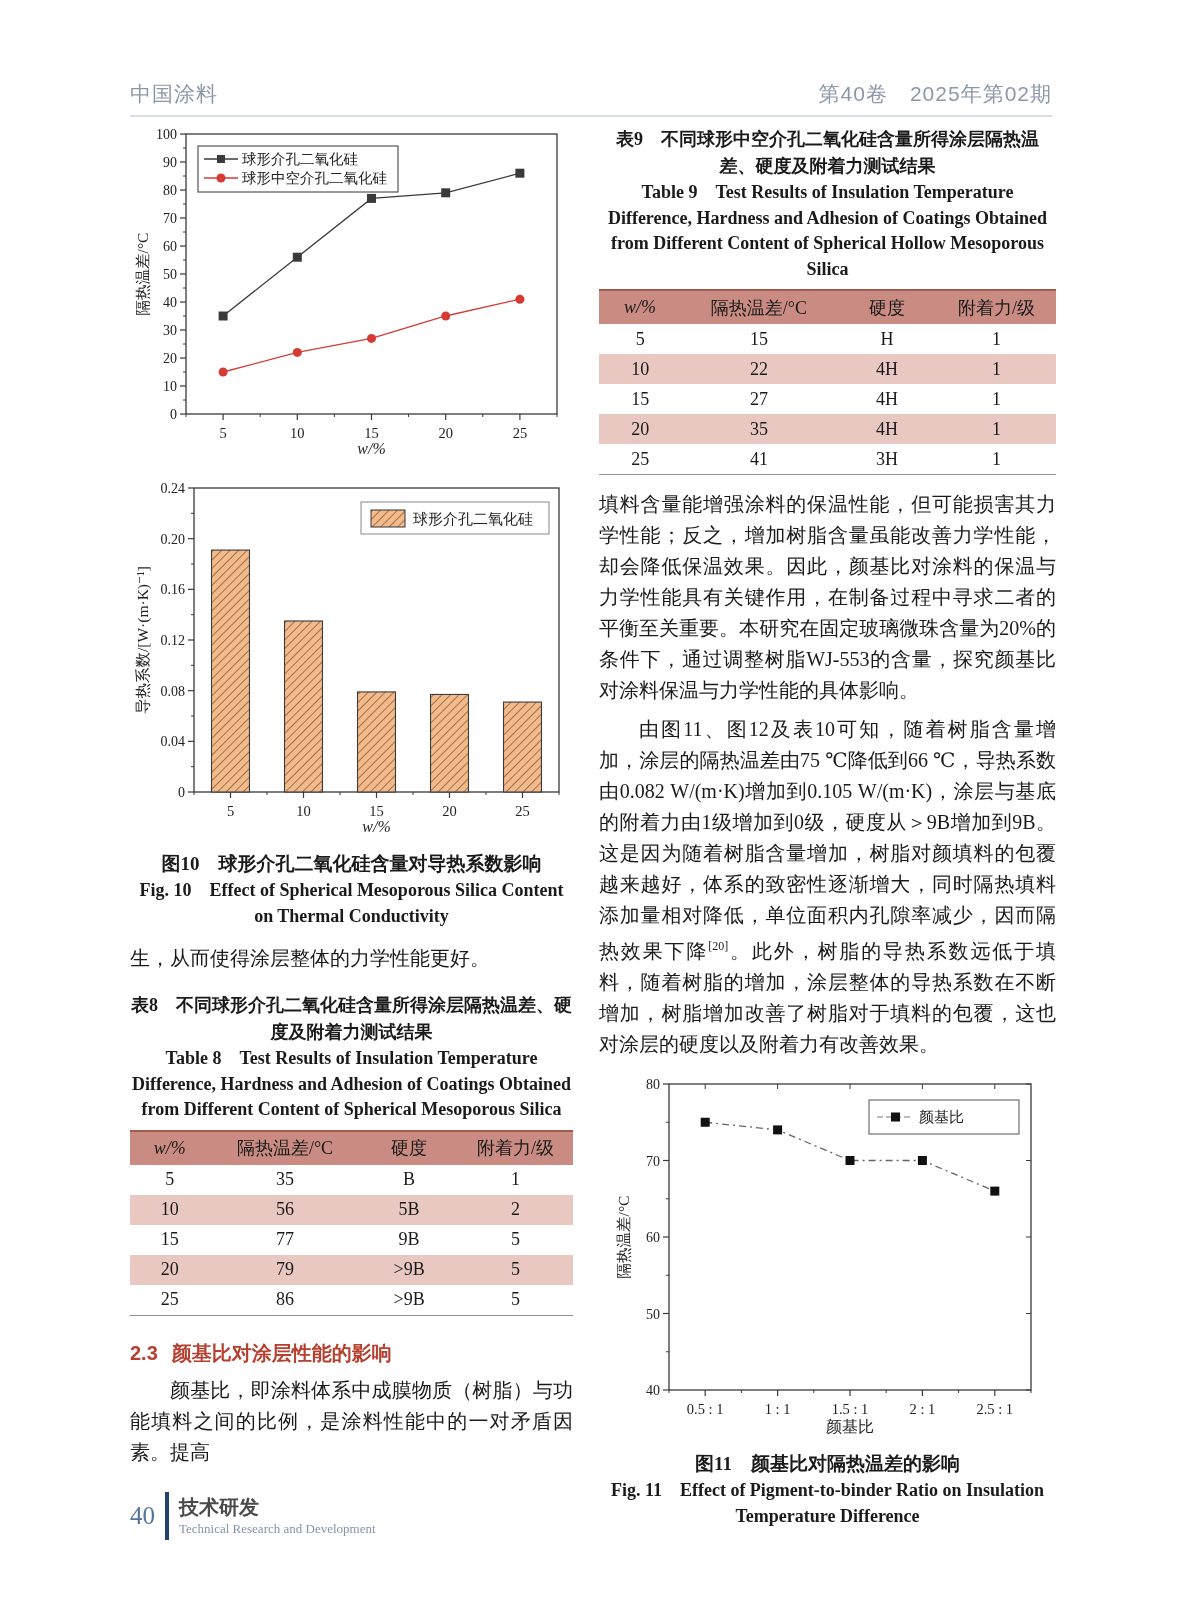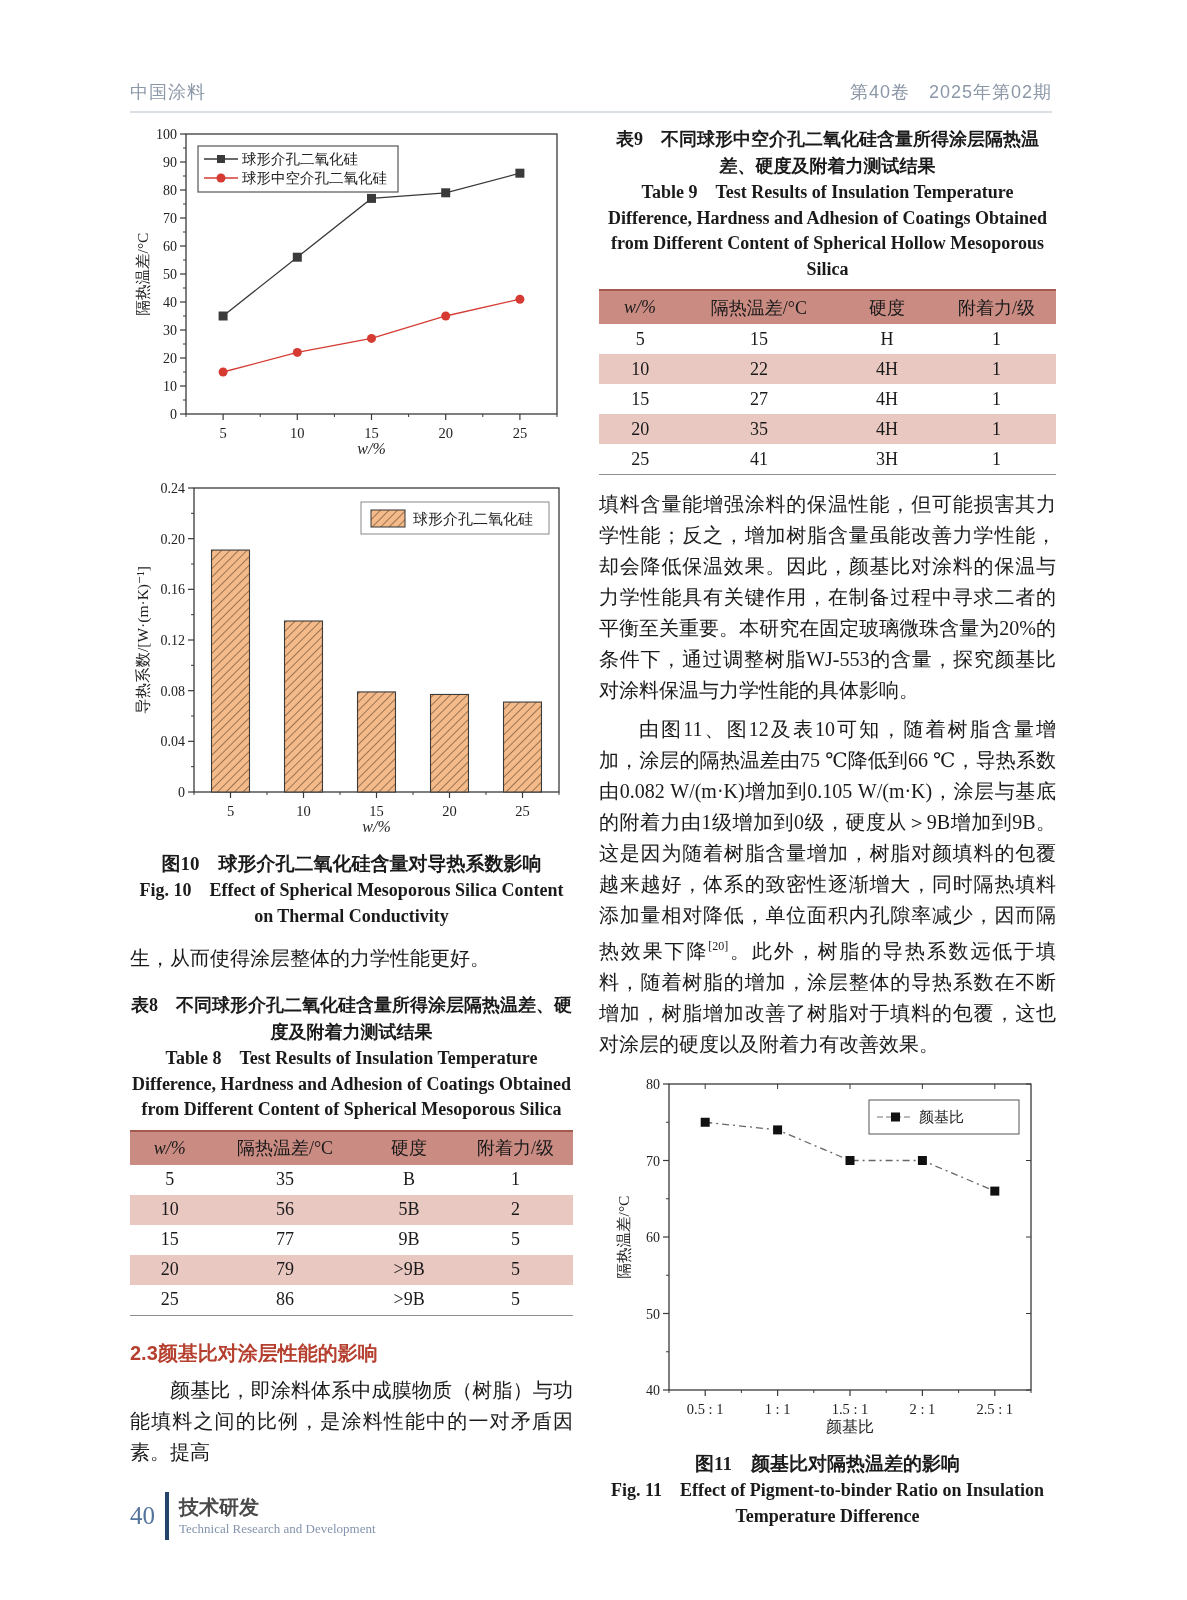--- a/index.html
+++ b/index.html
@@ -1,20 +1,20 @@
 <!DOCTYPE html>
 <html><head>
 <meta charset="utf-8">
 <style>
   html,body{margin:0;padding:0;background:#fff;}
   .page{position:relative;width:1187px;height:1600px;background:#ffffff;overflow:hidden;
         font-family:"Liberation Serif","DejaVu Serif",serif;color:#1a1a1a;}
   .pghead{position:absolute;left:130px;right:135px;top:80px;display:flex;justify-content:space-between;
           align-items:flex-end;border-bottom:2px solid #dadfe6;padding-bottom:7px;
-          color:#8c98a8;font-size:18px;font-family:"Liberation Sans","DejaVu Sans",sans-serif;letter-spacing:1px;}
+          color:#8c98a8;font-size:21px;font-family:"Liberation Sans","DejaVu Sans",sans-serif;letter-spacing:1px;}
   .columns{position:absolute;top:126px;left:130px;display:flex;gap:26px;}
   .col-left{width:443px;}
   .col-right{width:457px;}
   .chart{display:block;}
   .chart svg{display:block;}
   .figcap{text-align:center;font-weight:bold;margin-top:6px;}
   .figcap .cn{font-size:19px;line-height:27px;}
   .figcap .en{font-size:18px;line-height:26px;}
   .tblcap{text-align:center;font-weight:bold;}
   .tblcap .cn{font-size:18px;line-height:27px;}
@@ -23,21 +23,21 @@
   table.dtable th,table.dtable td{text-align:center;font-weight:normal;padding:4.5px 2px;}
   table.dtable thead tr{background:#ca8b82;border-top:2px solid #a55a50;}
   table.dtable thead th.ital{font-style:italic;}
   table.dtable tbody tr.alt{background:#e9c8c2;}
   table.dtable tbody tr:last-child{border-bottom:1.5px solid #8f8f8f;}
   .para{font-size:20px;line-height:31px;text-align:justify;}
   .indent{text-indent:2em;}
   .para sup{font-size:12px;}
   .sec{margin-top:24px;font-family:"Liberation Sans","DejaVu Sans",sans-serif;
        font-weight:bold;font-size:20px;color:#b5402f;}
-  .sec .sec-num{}
+  .sec .sec-num{margin-right:14px;}
   .mt8{margin-top:8px;} .mt14{margin-top:14px;} .mt18{margin-top:18px;}
   .footer{position:absolute;left:130px;top:1492px;display:flex;align-items:center;}
   .pgnum{font-size:25px;color:#53739c;margin-right:10px;}
   .fbar{width:4px;height:48px;background:#24456b;margin-right:10px;}
   .fcn{font-size:20px;font-weight:bold;color:#4a4a4a;font-family:"Liberation Sans","DejaVu Sans",sans-serif;line-height:22px;}
   .fen{font-size:13px;color:#8494ad;margin-top:4px;line-height:14px;}
   .fig11wrap{margin-left:12px;margin-top:12px;}
 </style>
 </head>
 <body>

